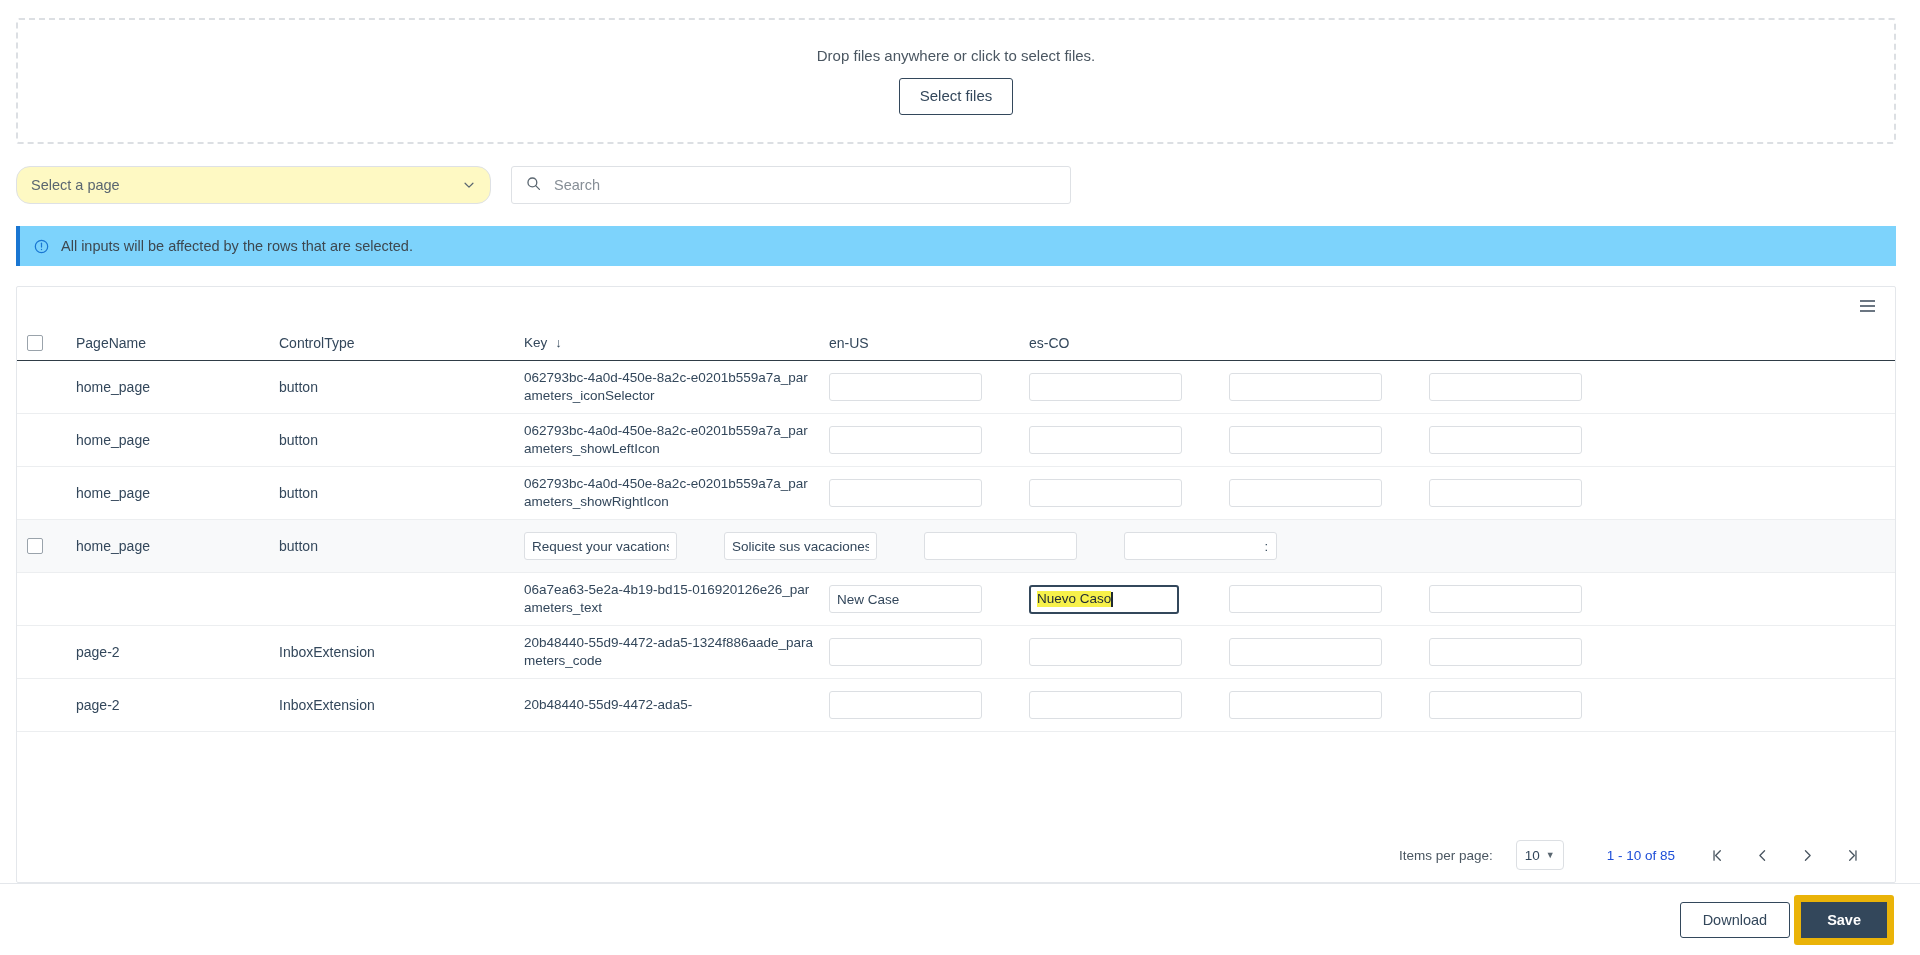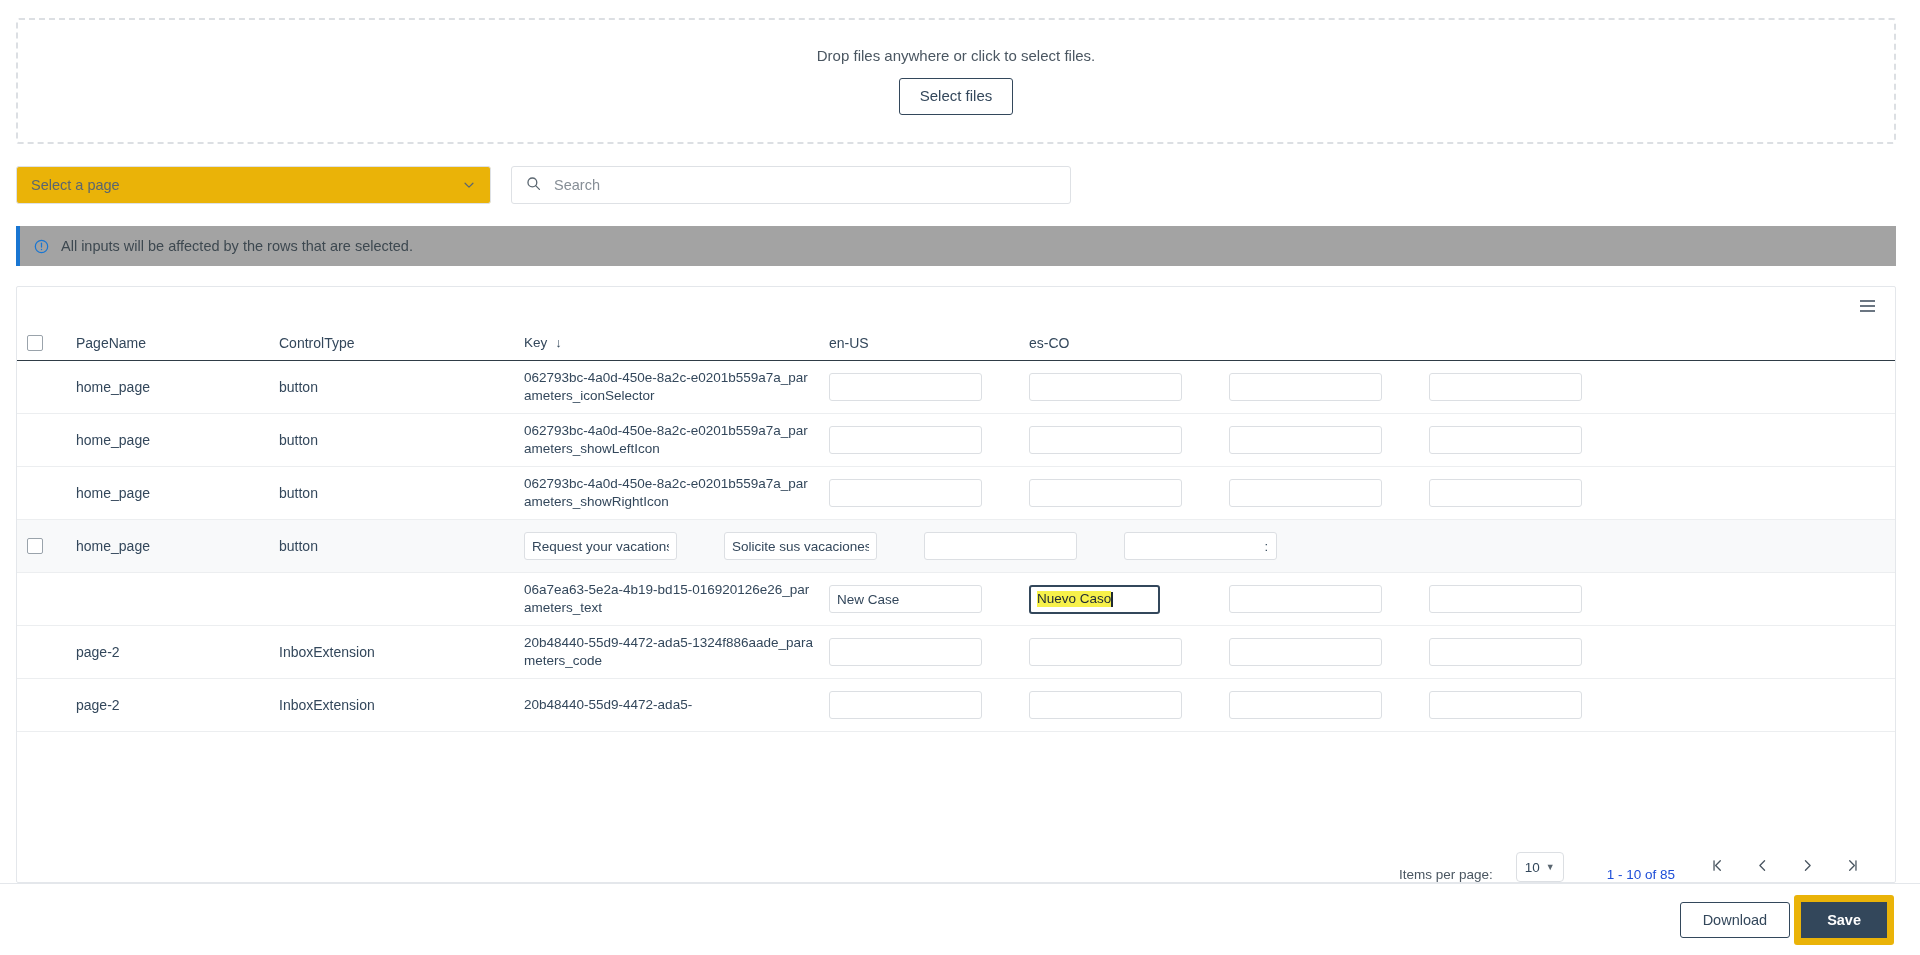--- a/index.html
+++ b/index.html
@@ -93,28 +93,28 @@
   
   .filters {
     display: flex;
     gap: 20px;
     margin-top: 22px;
   }
   .page-select {
     width: 475px;
     height: 38px;
     border: 1px solid #dee1e5;
-    border-radius: 3px;
+    border-radius: 14px;
     display: flex;
     align-items: center;
     padding: 0 14px;
     font-size: 14.5px;
     color: #5a6670;
     cursor: pointer;
-    background: #eab308;
+    background: #fef9c3;
   }
   .page-select .chev { margin-left: auto; color: #5a6670; display: flex; }
   .search-box {
     width: 560px;
     height: 38px;
     border: 1px solid #dee1e5;
     border-radius: 3px;
     display: flex;
     align-items: center;
     gap: 11px;
@@ -129,21 +129,21 @@
     flex: 1;
     background: transparent;
   }
   .search-box input::placeholder { color: #868e96; }
 
   
   .info-banner {
     margin-top: 22px;
     height: 40px;
     min-height: 40px;
-    background: #a3a3a3;
+    background: #7dd3fc;
     border-left: 4px solid #1976d2;
     display: flex;
     align-items: center;
     gap: 12px;
     padding-left: 14px;
     font-size: 14.5px;
     color: #3d4850;
   }
   .info-banner .i-icon { color: #1976d2; display: flex; }
 
@@ -230,21 +230,21 @@
     border: 1px solid #dcdfe3;
     border-radius: 3px;
     font-size: 13.5px;
     font-family: "Liberation Sans", sans-serif;
     color: #33475b;
     padding: 0 7px;
     outline: none;
     background: #fff;
   }
   .hl-input {
-    width: 131px;
+    width: 150px;
     height: 29px;
     border: 2px solid #33475b;
     border-radius: 3px;
     display: flex;
     align-items: center;
     padding: 0 6px;
     background: #fff;
   }
   .hl-text {
     background: #f7f14a;
@@ -270,21 +270,21 @@
     font-size: 13px;
     color: #33475b;
     pointer-events: none;
   }
 
   
   .paginator {
     height: 54px;
     min-height: 54px;
     display: flex;
-    align-items: flex-end;
+    align-items: center;
     justify-content: flex-end;
     padding-right: 26px;
     gap: 11px;
     font-size: 13.5px;
     color: #4a5661;
   }
   .ipp-label { margin-right: 12px; }
   .ipp-select {
     border: 1px solid #dcdfe3;
     border-radius: 4px;

